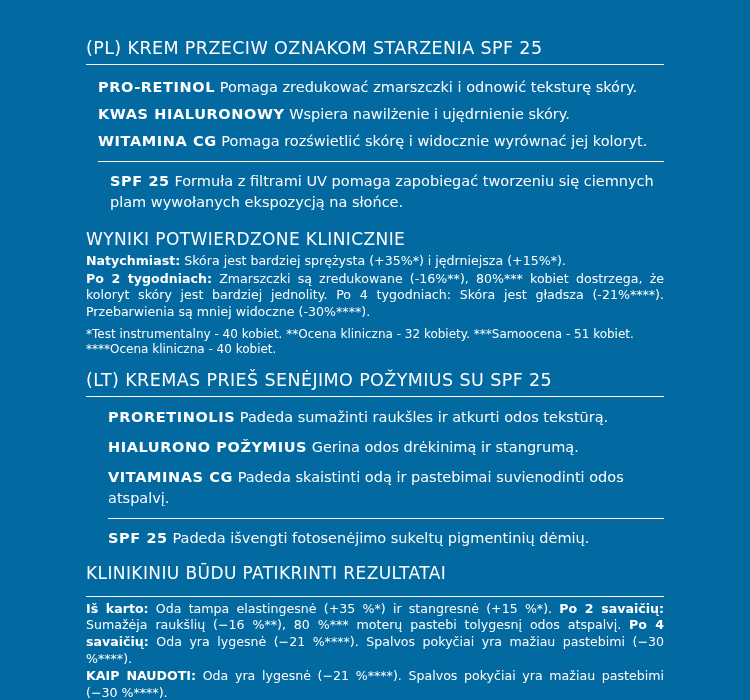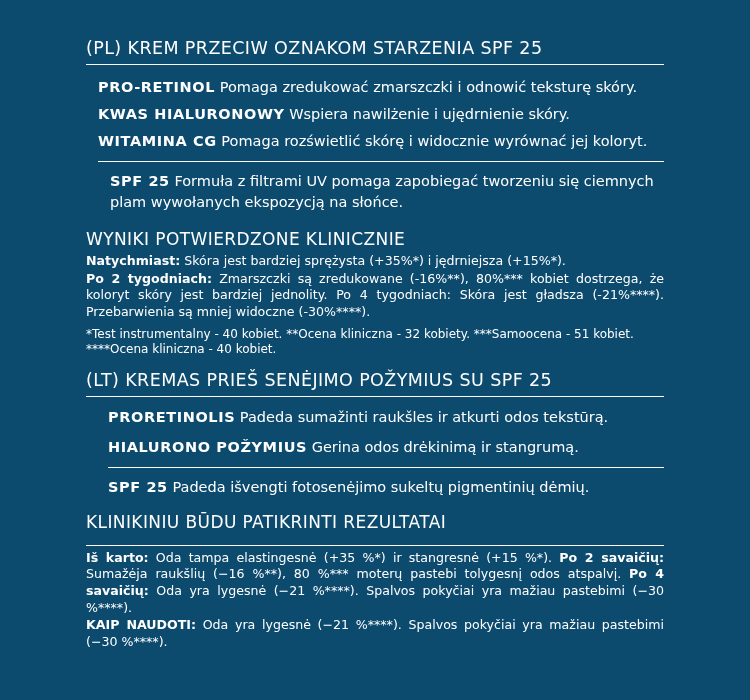--- a/index.html
+++ b/index.html
@@ -13,21 +13,21 @@
     font-family: "DejaVu Sans", sans-serif;
     color: #ffffff;
     overflow: hidden;
   }
   .page {
     position: relative;
     width: 750px;
     height: 700px;
     box-sizing: border-box;
     padding: 38px 86px 20px 86px;
-    background: #0c4a6e;
+    background: #0369a1;
   }
   .section-title {
     font-size: 17.5px;
     letter-spacing: 0.4px;
     font-weight: normal;
     color: #ffffff;
     padding-bottom: 6px;
     border-bottom: 1.5px solid #ffffff;
     margin: 0 0 10px 0;
   }
@@ -164,20 +164,24 @@
 
     <div class="claims claims-lt">
       <div class="claim-row">
         <span class="ingr">PRORETINOLIS</span>
         <span class="desc">Padeda sumažinti raukšles ir atkurti odos tekstūrą.</span>
       </div>
       <div class="claim-row">
         <span class="ingr">HIALURONO POŽYMIUS</span>
         <span class="desc">Gerina odos drėkinimą ir stangrumą.</span>
       </div>
+      <div class="claim-row">
+        <span class="ingr">VITAMINAS CG</span>
+        <span class="desc">Padeda skaistinti odą ir pastebimai suvienodinti odos atspalvį.</span>
+      </div>
 
       <hr class="divider">
     </div>
 
     <div class="spf-block spf-block-lt">
       <span class="ingr">SPF 25</span>
       <span class="desc">Padeda išvengti fotosenėjimo sukeltų pigmentinių dėmių.</span>
     </div>
 
     <div class="kliniku-title">KLINIKINIU BŪDU PATIKRINTI REZULTATAI</div>

